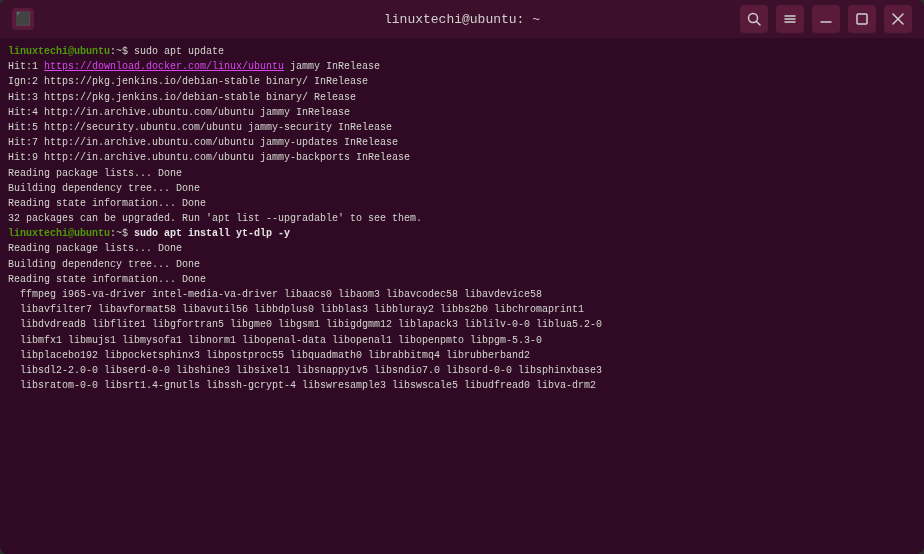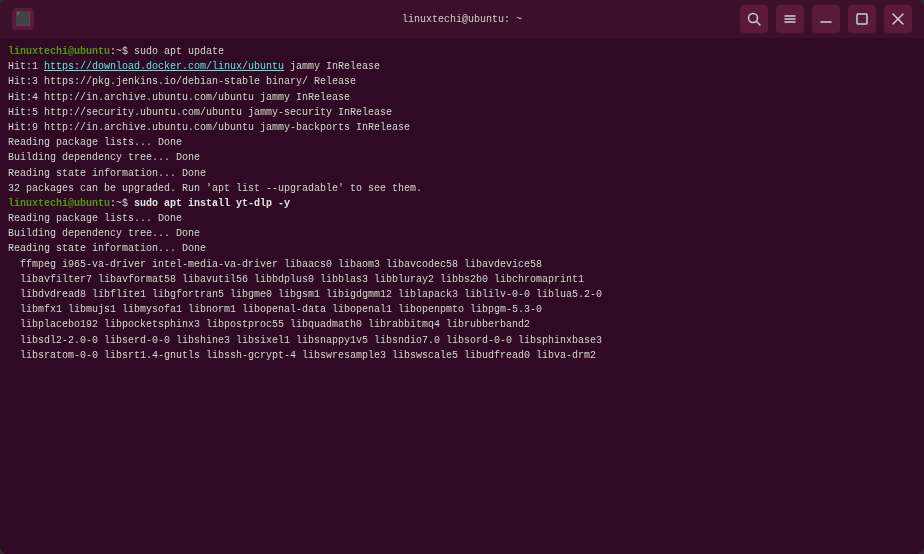--- a/index.html
+++ b/index.html
@@ -52,21 +52,21 @@
       justify-content: center;
       color: #e0e0e0;
       font-size: 13px;
     }
 
     .titlebar-center {
       position: absolute;
       left: 50%;
       transform: translateX(-50%);
       color: #d0d0d0;
-      font-size: 10px;
+      font-size: 13px;
       font-family: 'Courier New', Courier, monospace;
     }
 
     .titlebar-controls {
       display: flex;
       align-items: center;
       gap: 8px;
     }
 
     .titlebar-btn {
@@ -107,21 +107,21 @@
     .cmd-white {
       color: #d3d7cf;
     }
 
     .cmd-bold {
       color: #e5e5e5;
       font-weight: bold;
     }
 
     .url-underline {
-      color: #5eead4;
+      color: #d946ef;
       text-decoration: underline;
     }
   </style>
 </head>
 <body>
 
 <div class="window">
   <div class="titlebar">
     <div class="titlebar-left">
       <div class="titlebar-icon">⬛</div>
@@ -159,27 +159,29 @@
       </button>
     </div>
   </div>
 
   <div class="terminal-body">
 
     <div class="line"><span class="prompt-green">linuxtechi@ubuntu</span><span class="cmd-white">:~$ </span><span class="cmd-white">sudo apt update</span></div>
 
     <div class="line"><span class="cmd-white">Hit:1 </span><span class="url-underline">https://download.docker.com/linux/ubuntu</span><span class="cmd-white"> jammy InRelease</span></div>
 
+    <div class="line">Ign:2 https://pkg.jenkins.io/debian-stable binary/ InRelease</div>
 
     <div class="line">Hit:3 https://pkg.jenkins.io/debian-stable binary/ Release</div>
 
     <div class="line">Hit:4 http://in.archive.ubuntu.com/ubuntu jammy InRelease</div>
 
     <div class="line">Hit:5 http://security.ubuntu.com/ubuntu jammy-security InRelease</div>
 
+    <div class="line">Hit:7 http://in.archive.ubuntu.com/ubuntu jammy-updates InRelease</div>
 
     <div class="line">Hit:9 http://in.archive.ubuntu.com/ubuntu jammy-backports InRelease</div>
 
 
 
     <div class="line">Reading package lists... Done</div>
 
     <div class="line">Building dependency tree... Done</div>
 
     <div class="line">Reading state information... Done</div>

